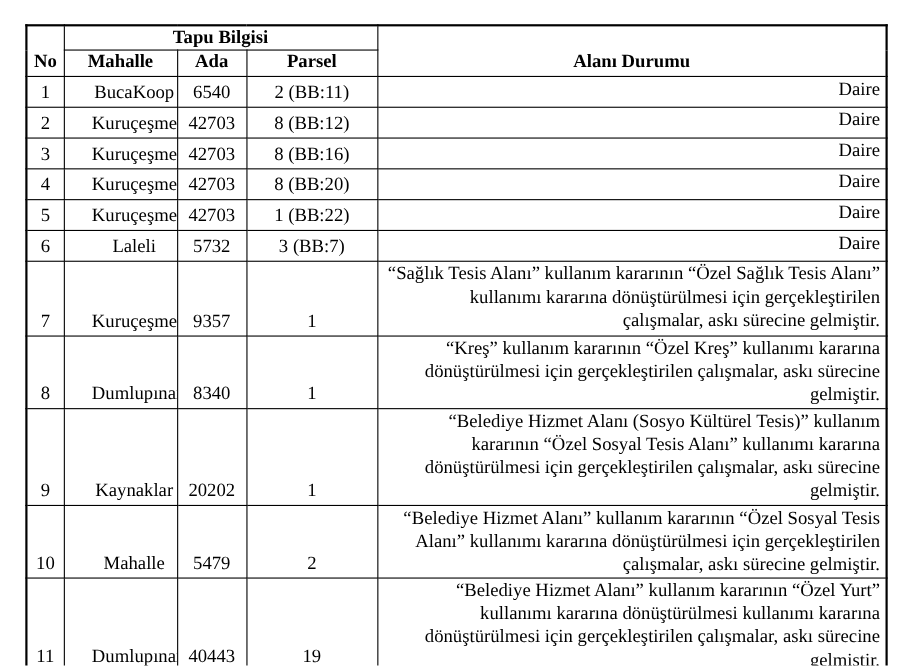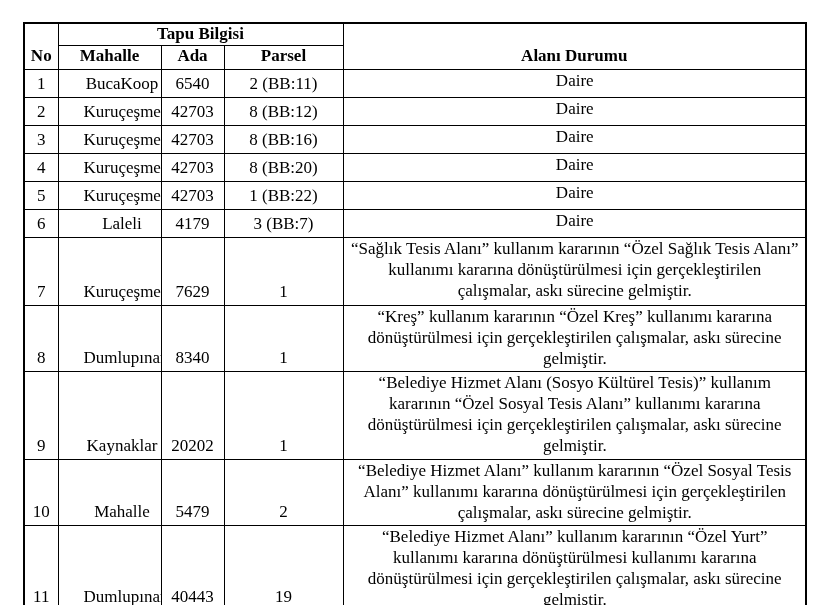--- a/index.html
+++ b/index.html
@@ -36,21 +36,21 @@
     padding-bottom: 1px;
   }
   .deed-table td {
     vertical-align: bottom;
     padding-bottom: 3px;
   }
   td.c-no, td.c-ada, td.c-parsel { text-align: center; }
   td.c-mahalle { text-align: center; padding-left: 25px; }
   td.c-imar {
     vertical-align: top;
-    text-align: center;
+    text-align: right;
     padding: 0 5px 0 6px;
     line-height: 21px;
   }
   tr.h1 { height: 18px; }
   tr.h2 { height: 19px; }
   tr.rh-28 { height: 28px; }
   tr.rh-68 { height: 68px; }
   tr.rh-66 { height: 66px; }
   tr.rh-88 { height: 88px; }
   tr.rh-77 { height: 77px; }
@@ -110,28 +110,28 @@
     <tr class="rh-28">
       <td class="c-no">5</td>
       <td class="c-mahalle">Kuruçeşme</td>
       <td class="c-ada">42703</td>
       <td class="c-parsel">1 (BB:22)</td>
       <td class="c-imar">Daire</td>
     </tr>
     <tr class="rh-28">
       <td class="c-no">6</td>
       <td class="c-mahalle">Laleli</td>
-      <td class="c-ada">4179</td>
+      <td class="c-ada">5732</td>
       <td class="c-parsel">3 (BB:7)</td>
       <td class="c-imar">Daire</td>
     </tr>
     <tr class="rh-68">
       <td class="c-no">7</td>
       <td class="c-mahalle">Kuruçeşme</td>
-      <td class="c-ada">7629</td>
+      <td class="c-ada">9357</td>
       <td class="c-parsel">1</td>
       <td class="c-imar">“Sağlık Tesis Alanı” kullanım kararının “Özel Sağlık Tesis Alanı” kullanımı kararına dönüştürülmesi için gerçekleştirilen çalışmalar, askı sürecine gelmiştir.</td>
     </tr>
     <tr class="rh-66">
       <td class="c-no">8</td>
       <td class="c-mahalle">Dumlupınar</td>
       <td class="c-ada">8340</td>
       <td class="c-parsel">1</td>
       <td class="c-imar">“Kreş” kullanım kararının “Özel Kreş” kullanımı kararına dönüştürülmesi için gerçekleştirilen çalışmalar, askı sürecine gelmiştir.</td>
     </tr>

